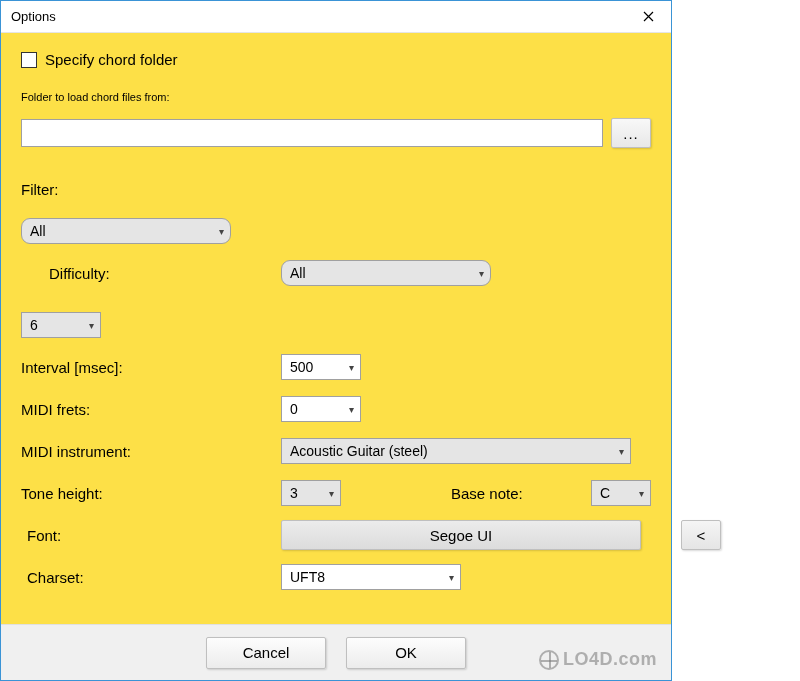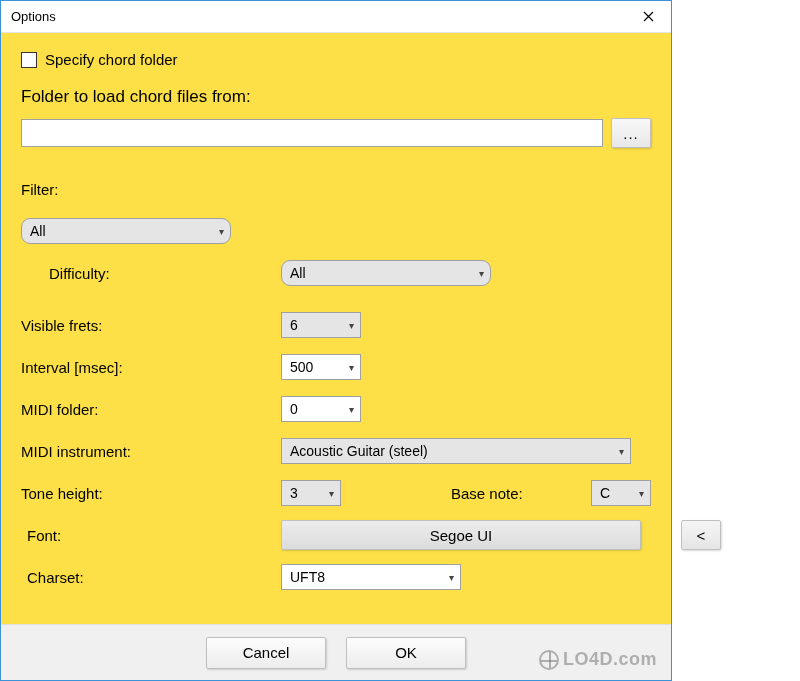--- a/index.html
+++ b/index.html
@@ -46,21 +46,21 @@
   }
   .checkbox-row {
     display: flex; align-items: center; gap: 8px;
     margin-bottom: 8px;
   }
   .chk {
     width: 16px; height: 16px;
     border: 1px solid #333;
     background: #fff;
   }
-  .label { font-size: 17px; }
+  .label { font-size: 11px; }
   .label.big { font-size: 15px; }
   .folder-row {
     display: flex; align-items: center; gap: 8px;
     margin-bottom: 10px;
   }
   .text-input {
     flex: 1; height: 28px;
     border: 1px solid #a0a0a0;
     background: #fff;
     padding: 0 4px;
@@ -211,41 +211,40 @@
           <div class="combo w210">
             <span>All</span>
             <span class="arrow">▾</span>
           </div>
         </div>
       </div>
 
       <div style="height:10px"></div>
 
       <div class="form-row">
-        <div class="col-label">Visible frets:</div>
         <div class="col-ctrl">
           <div class="combo w80">
             <span>6</span>
             <span class="arrow">▾</span>
           </div>
         </div>
       </div>
 
       <div class="form-row">
         <div class="col-label">Interval [msec]:</div>
         <div class="col-ctrl">
           <div class="combo white w80">
             <span>500</span>
             <span class="arrow">▾</span>
           </div>
         </div>
       </div>
 
       <div class="form-row">
-        <div class="col-label">MIDI folder:</div>
+        <div class="col-label">MIDI frets:</div>
         <div class="col-ctrl">
           <div class="combo white w80">
             <span>0</span>
             <span class="arrow">▾</span>
           </div>
         </div>
       </div>
 
       <div class="form-row">
         <div class="col-label">MIDI instrument:</div>

